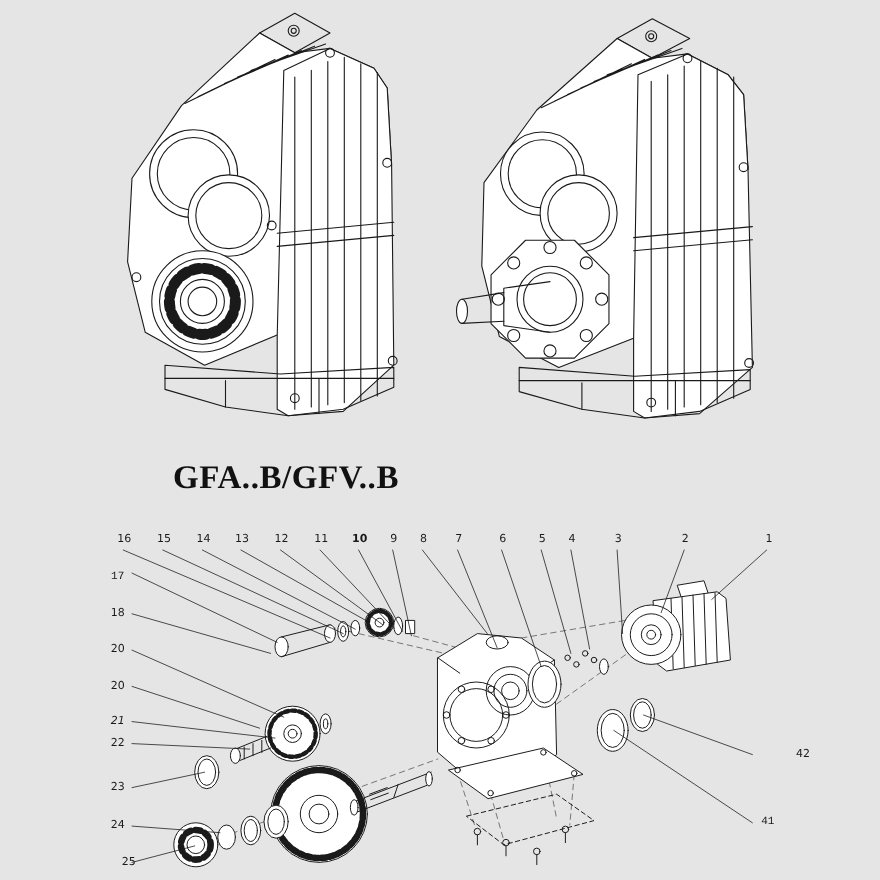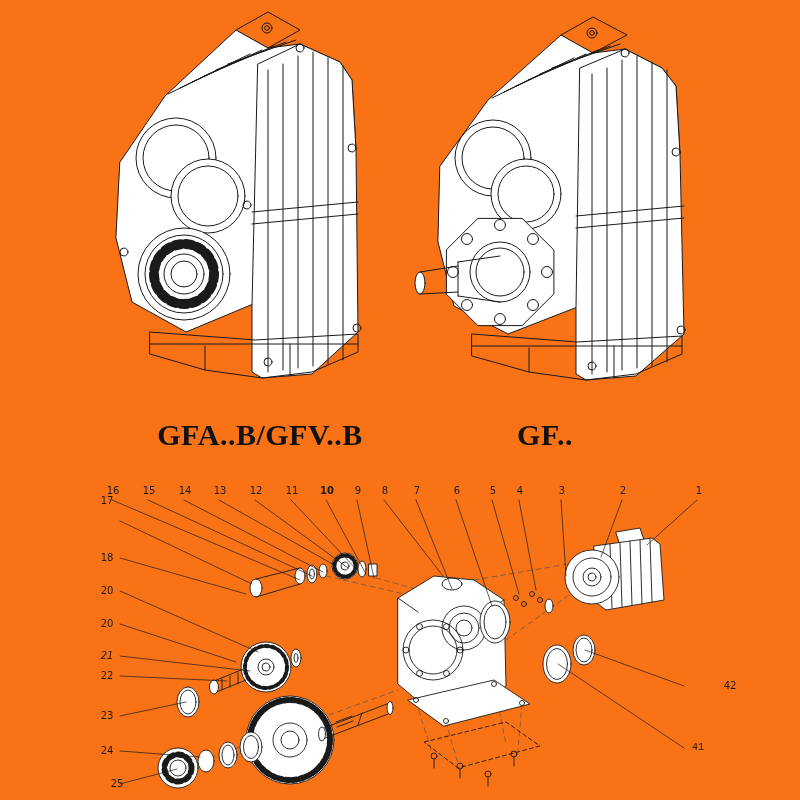--- a/index.html
+++ b/index.html
@@ -1,16 +1,16 @@
 <!DOCTYPE html>
 <html><head>
 <meta charset="utf-8">
 <style>
   html,body{margin:0;padding:0;background:#ffffff;}
-  #stage{position:relative;width:800px;height:800px;background:#f97316;overflow:hidden;
+  #stage{position:relative;width:800px;height:800px;background:#e5e5e5;overflow:hidden;
          font-family:"Liberation Sans",sans-serif;}
   #art{position:absolute;left:0;top:0;}
   .callout{position:absolute;width:22px;text-align:center;font-size:10px;line-height:18px;
            color:#1a1a1a;font-family:"DejaVu Sans",sans-serif;}
   .model-label{position:absolute;font-family:"Liberation Serif",serif;font-weight:bold;
                font-size:30px;color:#111;text-align:center;letter-spacing:.5px;}
 </style>
 </head>
 <body>
 
@@ -248,40 +248,39 @@
         <path d="M120,716 L186,702"></path>
           <path d="M120,751 L200,757"></path>
           <path d="M120,784 L177,769"></path>
         <path d="M684,686 L585,650"></path>
           <path d="M684,748 L558,664"></path>
       </g>
     </g>
   </svg>
 
   <div class="model-label" style="left:120px;top:418px;width:280px;">GFA..B/GFV..B</div>
-  <div class="model-label" style="left:455px;top:418px;width:180px;">GF..</div>
 
   <div class="callout" style="left:102px;top:482px;">16</div>
   <div class="callout" style="left:138px;top:482px;">15</div>
   <div class="callout" style="left:174px;top:482px;">14</div>
   <div class="callout" style="left:209px;top:482px;">13</div>
   <div class="callout" style="left:245px;top:482px;">12</div>
   <div class="callout" style="left:281px;top:482px;">11</div>
   <div class="callout" style="left:316px;top:482px;font-weight:bold;">10</div>
   <div class="callout" style="left:347px;top:482px;">9</div>
   <div class="callout" style="left:374px;top:482px;">8</div>
   <div class="callout" style="left:406px;top:482px;">7</div>
   <div class="callout" style="left:446px;top:482px;">6</div>
   <div class="callout" style="left:482px;top:482px;">5</div>
   <div class="callout" style="left:509px;top:482px;">4</div>
   <div class="callout" style="left:551px;top:482px;">3</div>
   <div class="callout" style="left:612px;top:482px;">2</div>
   <div class="callout" style="left:688px;top:482px;">1</div>
 
-  <div class="callout" style="left:96px;top:492px;">17</div>
+  <div class="callout" style="left:96px;top:516px;font-family:Liberation Mono, monospace;">17</div>
   <div class="callout" style="left:96px;top:549px;">18</div>
   <div class="callout" style="left:96px;top:582px;">20</div>
   <div class="callout" style="left:96px;top:615px;text-align:center;">20</div>
   <div class="callout" style="left:96px;top:647px;font-style:italic;">21</div>
   <div class="callout" style="left:96px;top:667px;">22</div>
   <div class="callout" style="left:96px;top:707px;">23</div>
   <div class="callout" style="left:96px;top:742px;">24</div>
   <div class="callout" style="left:106px;top:775px;">25</div>
 
   <div class="callout" style="left:687px;top:677px;margin-left:32px;">42</div>

